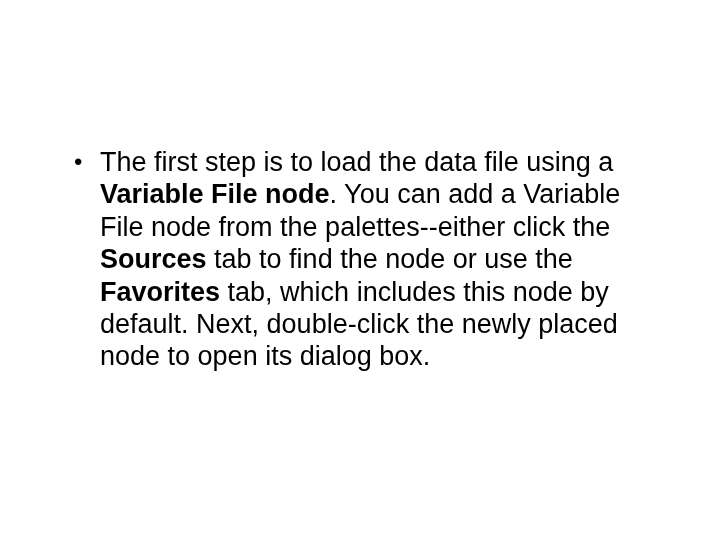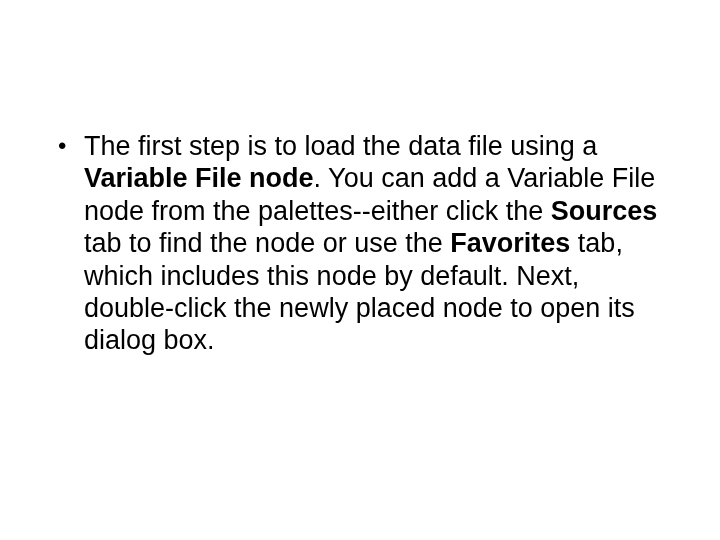--- a/index.html
+++ b/index.html
@@ -16,21 +16,21 @@
     height: 540px;
     box-sizing: border-box;
   }
   .content {
     position: absolute;
     top: 130px;
     left: 54px;
     right: 54px;
   }
   ul.bullets {
-    margin: 0;
+    margin: 16px;
     padding: 0;
     list-style: none;
   }
   ul.bullets > li {
     position: relative;
     padding-left: 30px;
     font-size: 27px;
     line-height: 1.2;
     color: #000000;
   }

